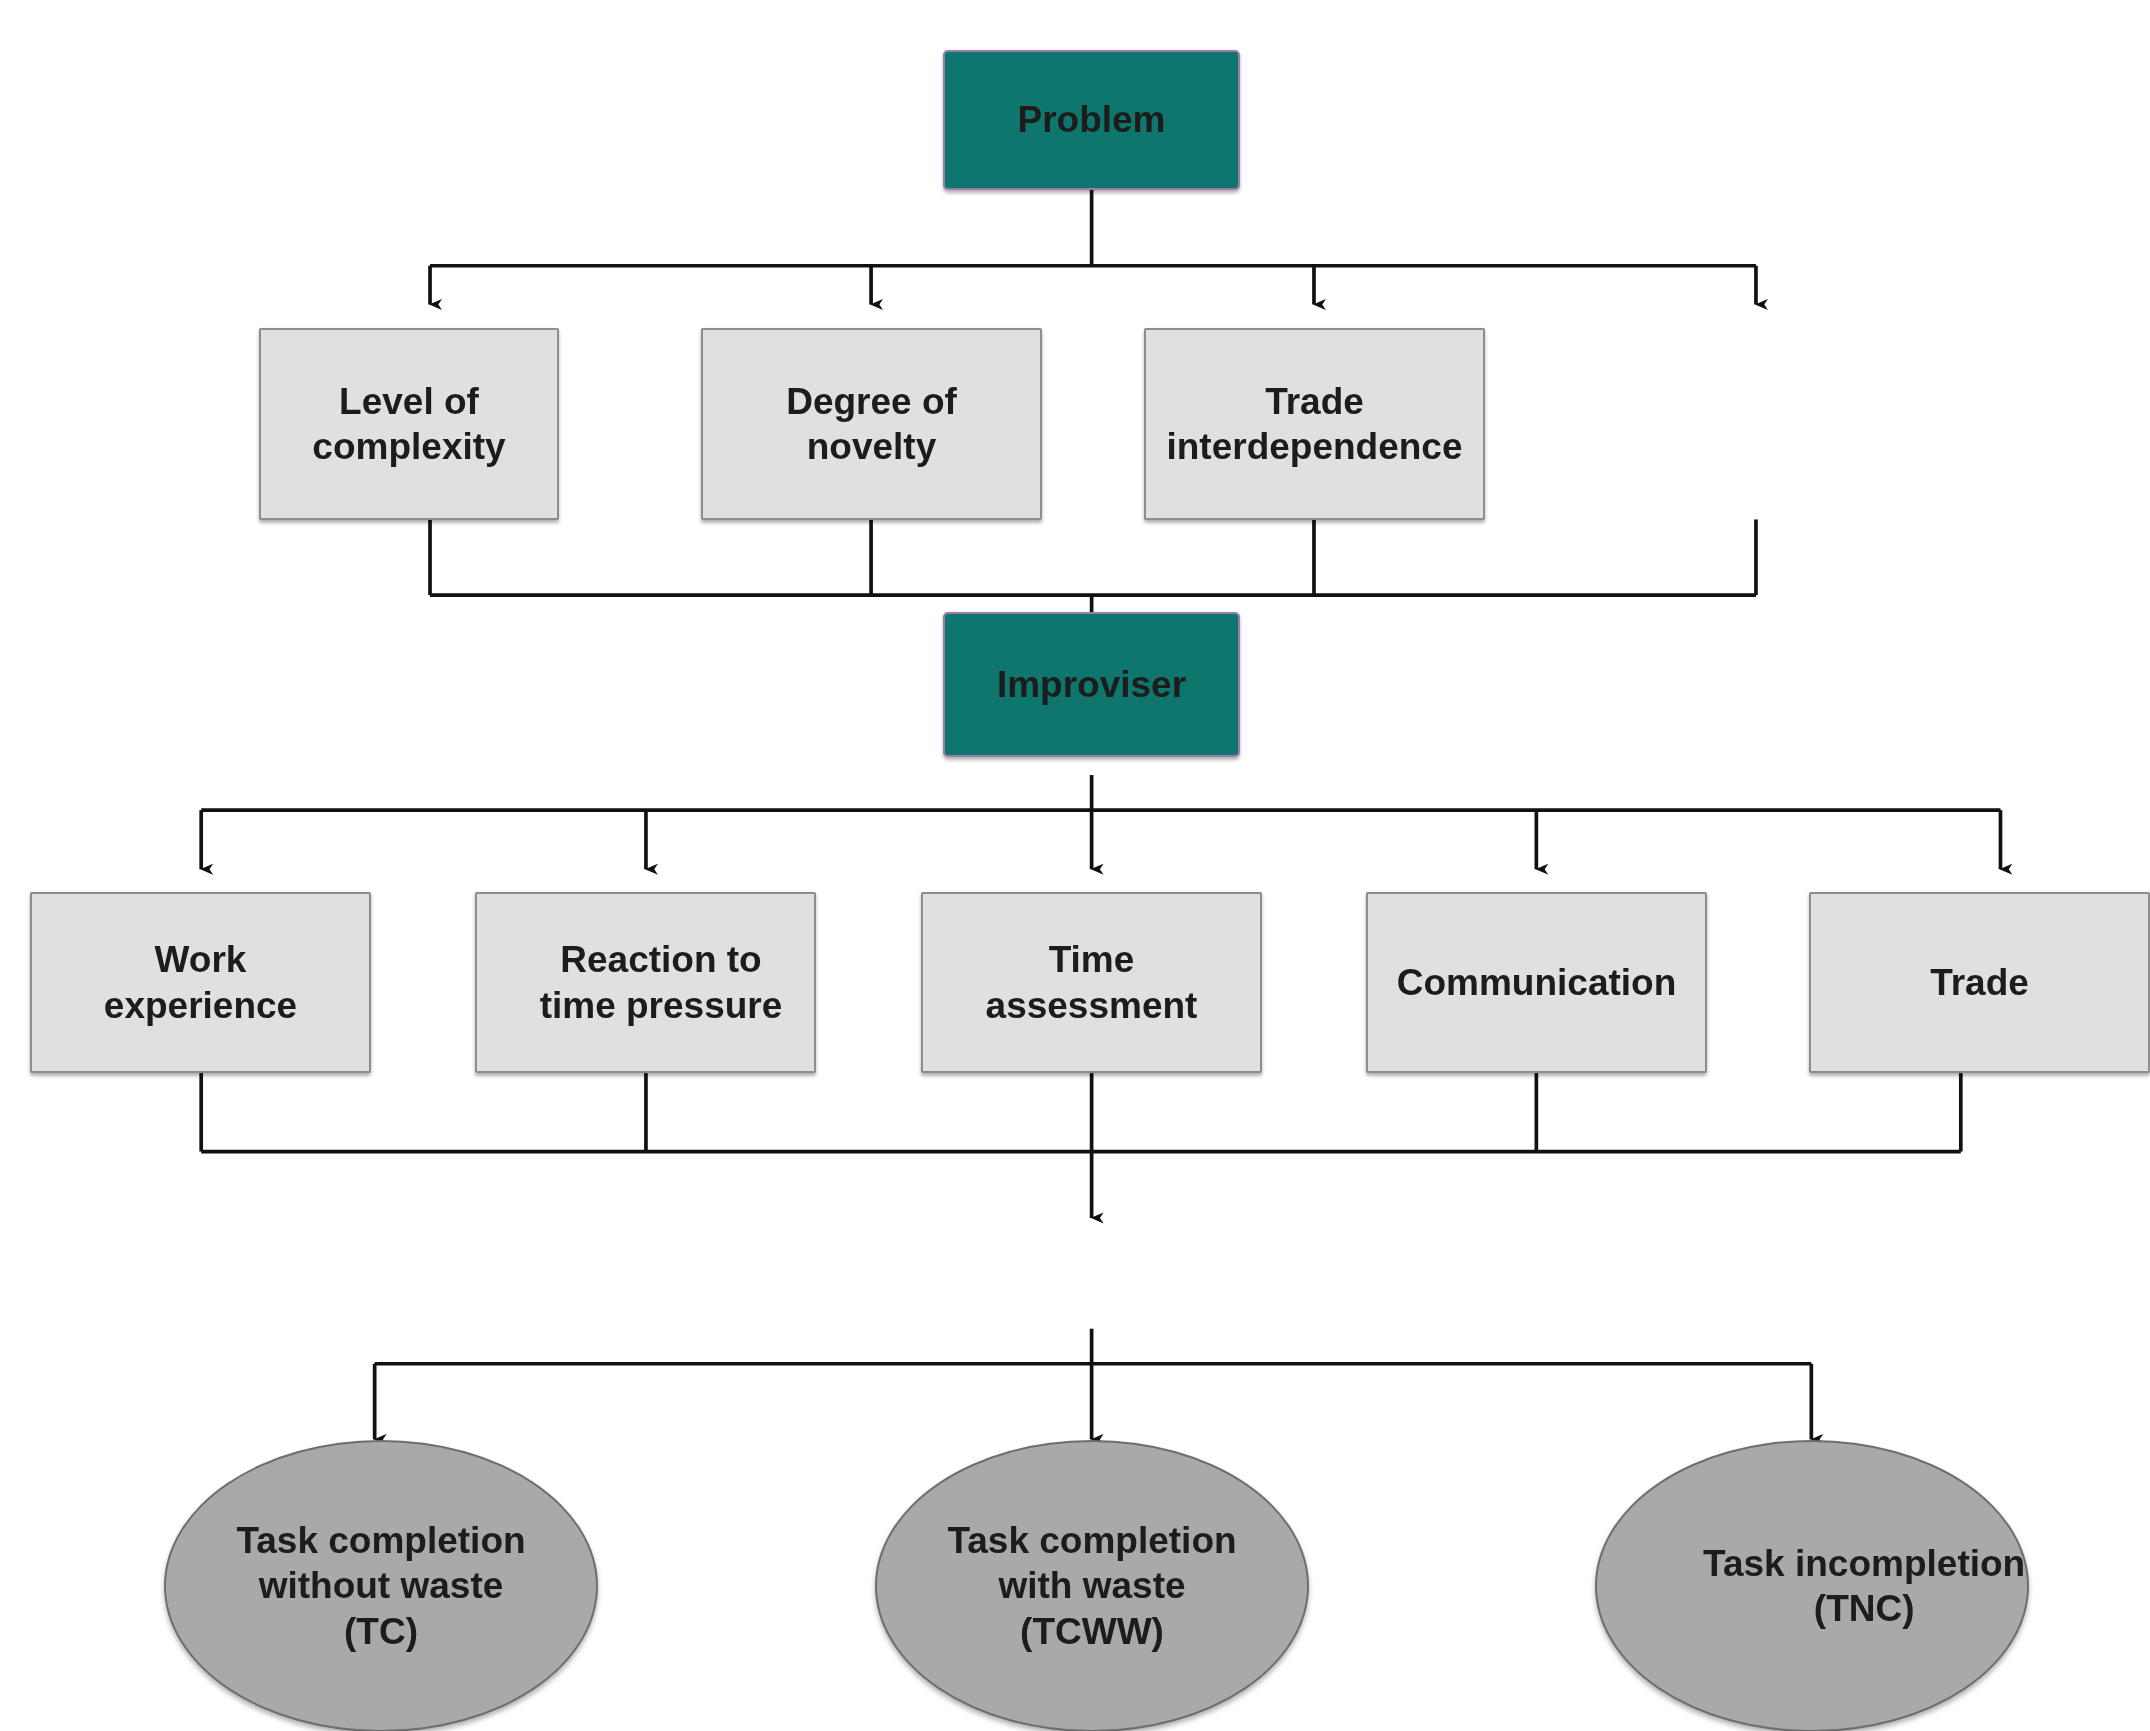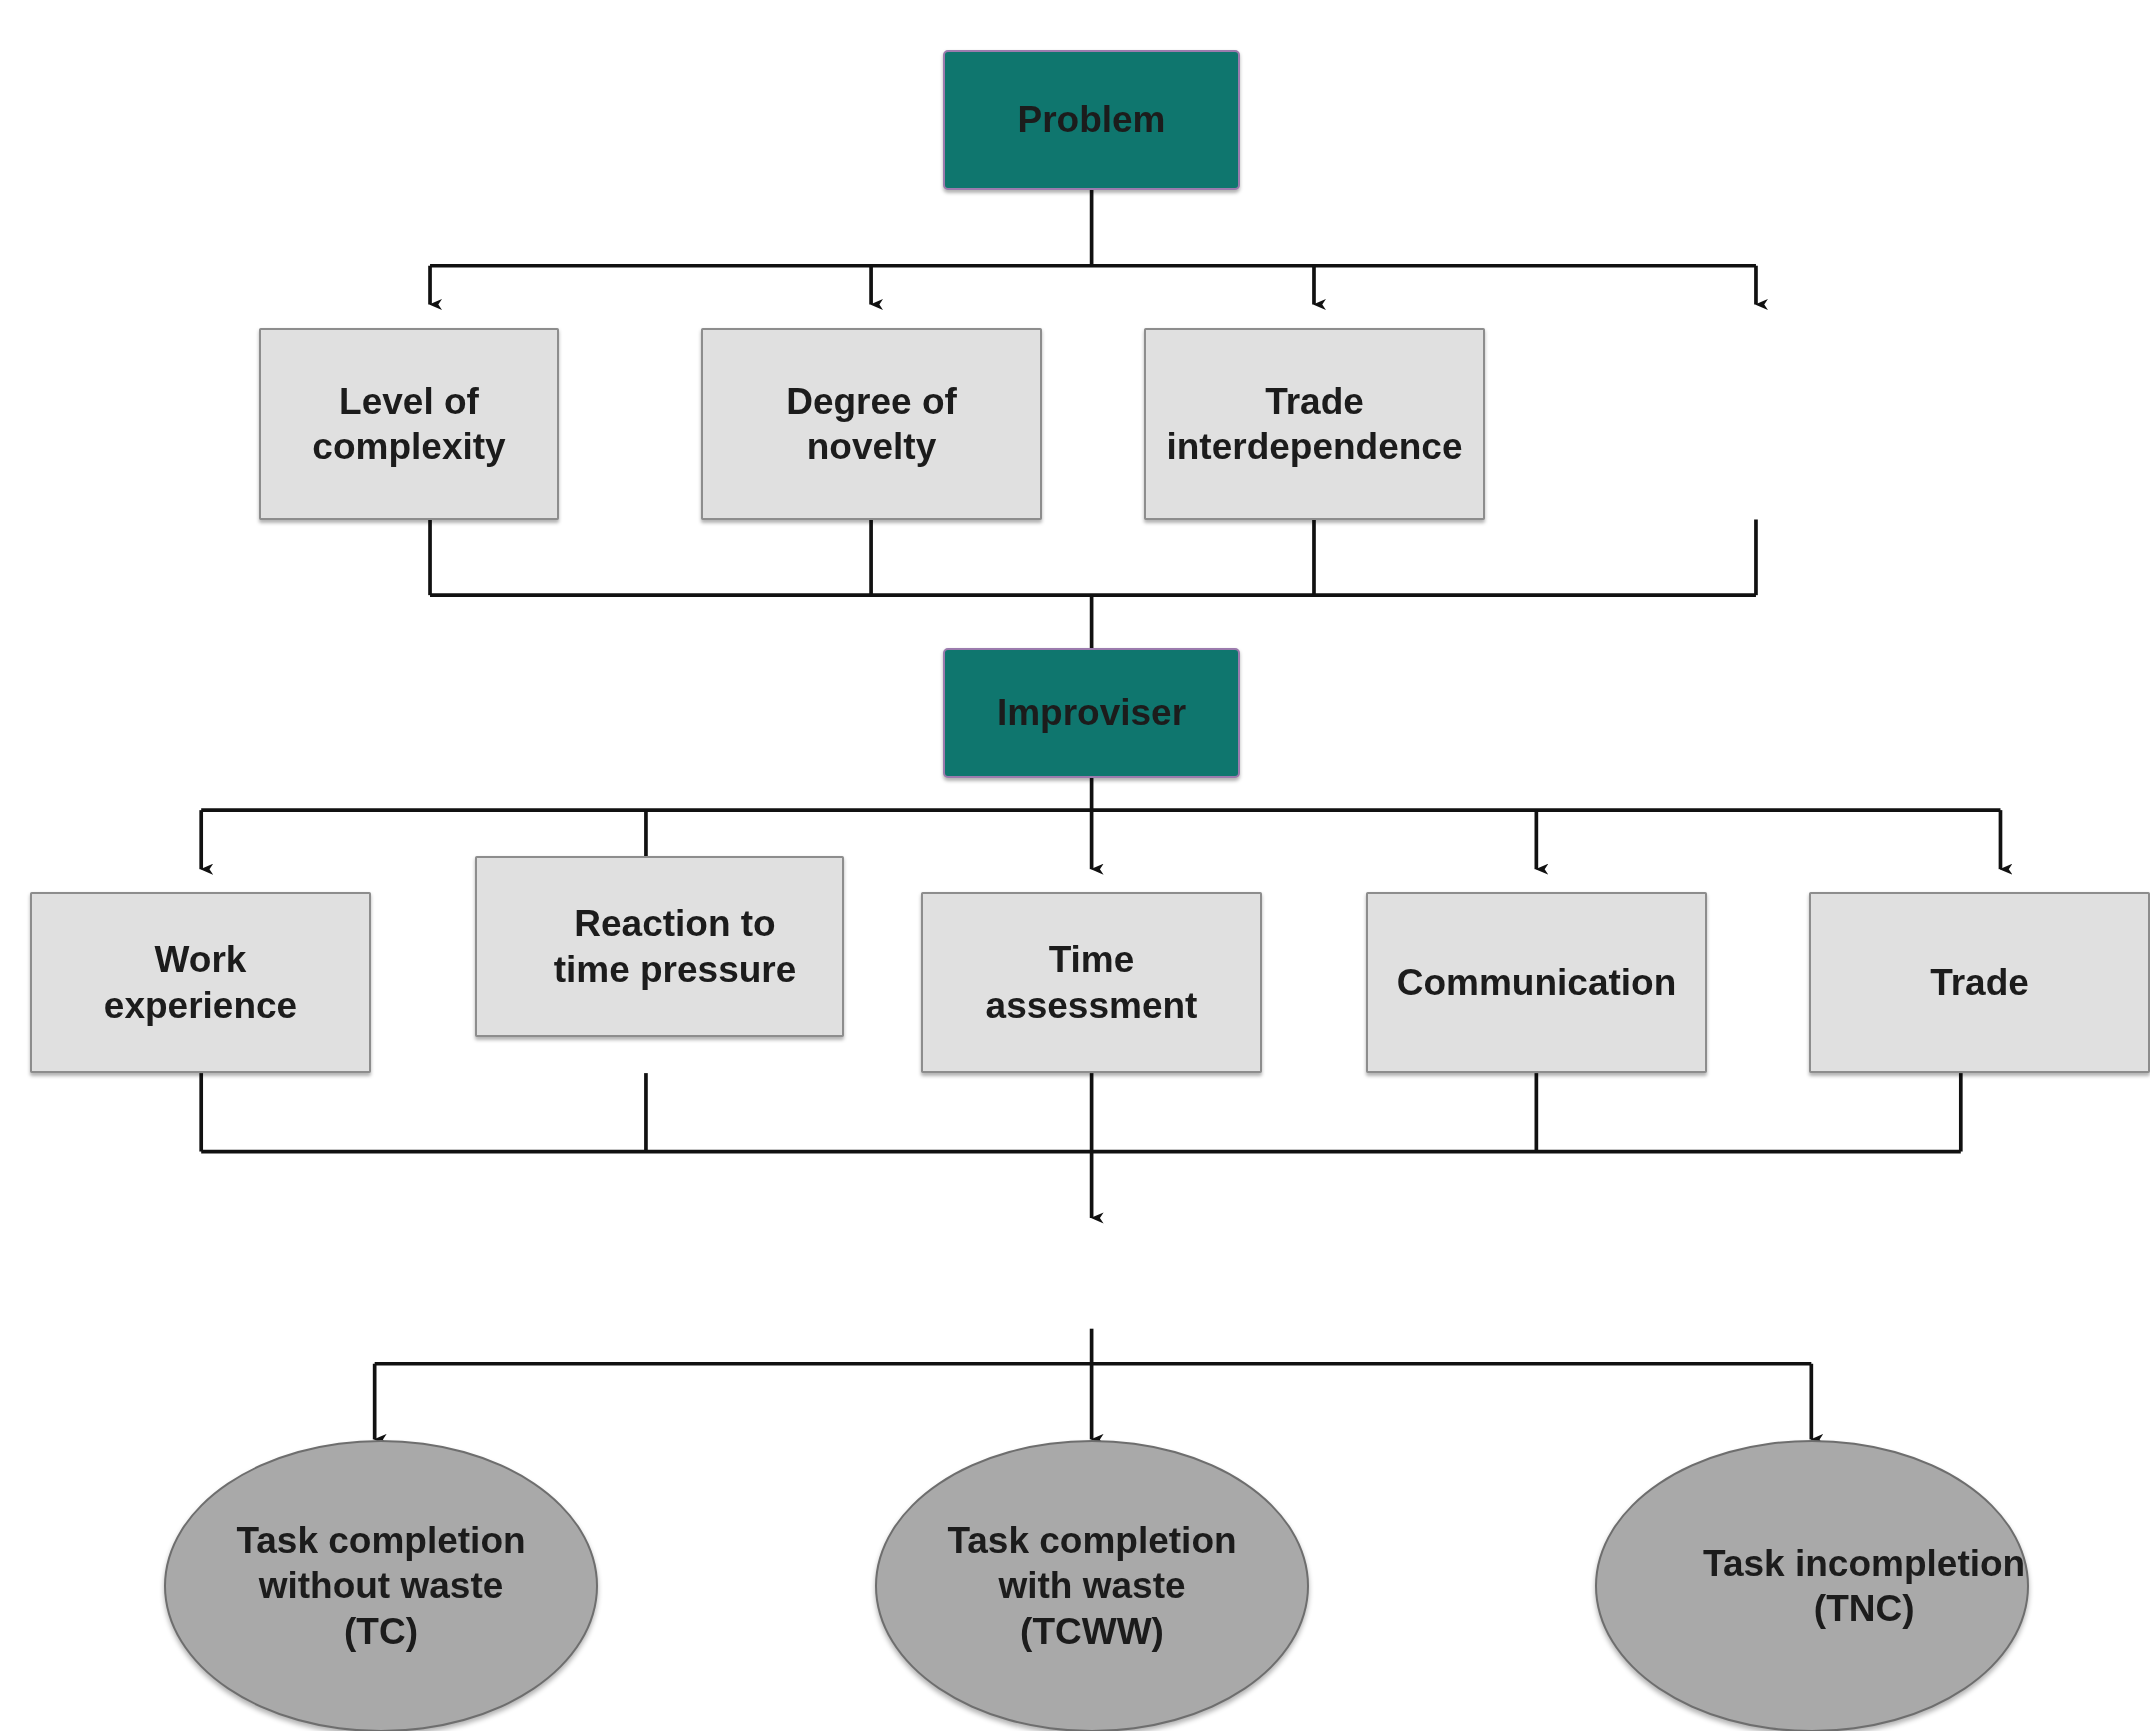--- a/index.html
+++ b/index.html
@@ -135,32 +135,32 @@
   </div>
 
   <div class="node node-rect" style="left:1144px; top:328px; width:341px; height:192px;">
     <span>
       <span class="label">Trade</span>
       <span class="label">interdependence</span>
     </span>
   </div>
 
 
-  <div class="node node-round" style="left:943px; top:632px; width:297px; height:130px;">
+  <div class="node node-round" style="left:943px; top:596px; width:297px; height:145px;">
     <span class="label">Improviser</span>
   </div>
 
   <div class="node node-rect" style="left:30px; top:892px; width:341px; height:181px;">
     <span>
       <span class="label">Work</span>
       <span class="label">experience</span>
     </span>
   </div>
 
-  <div class="node node-rect" style="left:475px; top:856px; width:369px; height:181px;padding-left:31px;">
+  <div class="node node-rect" style="left:475px; top:892px; width:341px; height:181px;padding-left:31px;">
     <span>
       <span class="label">Reaction to</span>
       <span class="label">time pressure</span>
     </span>
   </div>
 
   <div class="node node-rect" style="left:921px; top:892px; width:341px; height:181px;">
     <span>
       <span class="label">Time</span>
       <span class="label">assessment</span>

